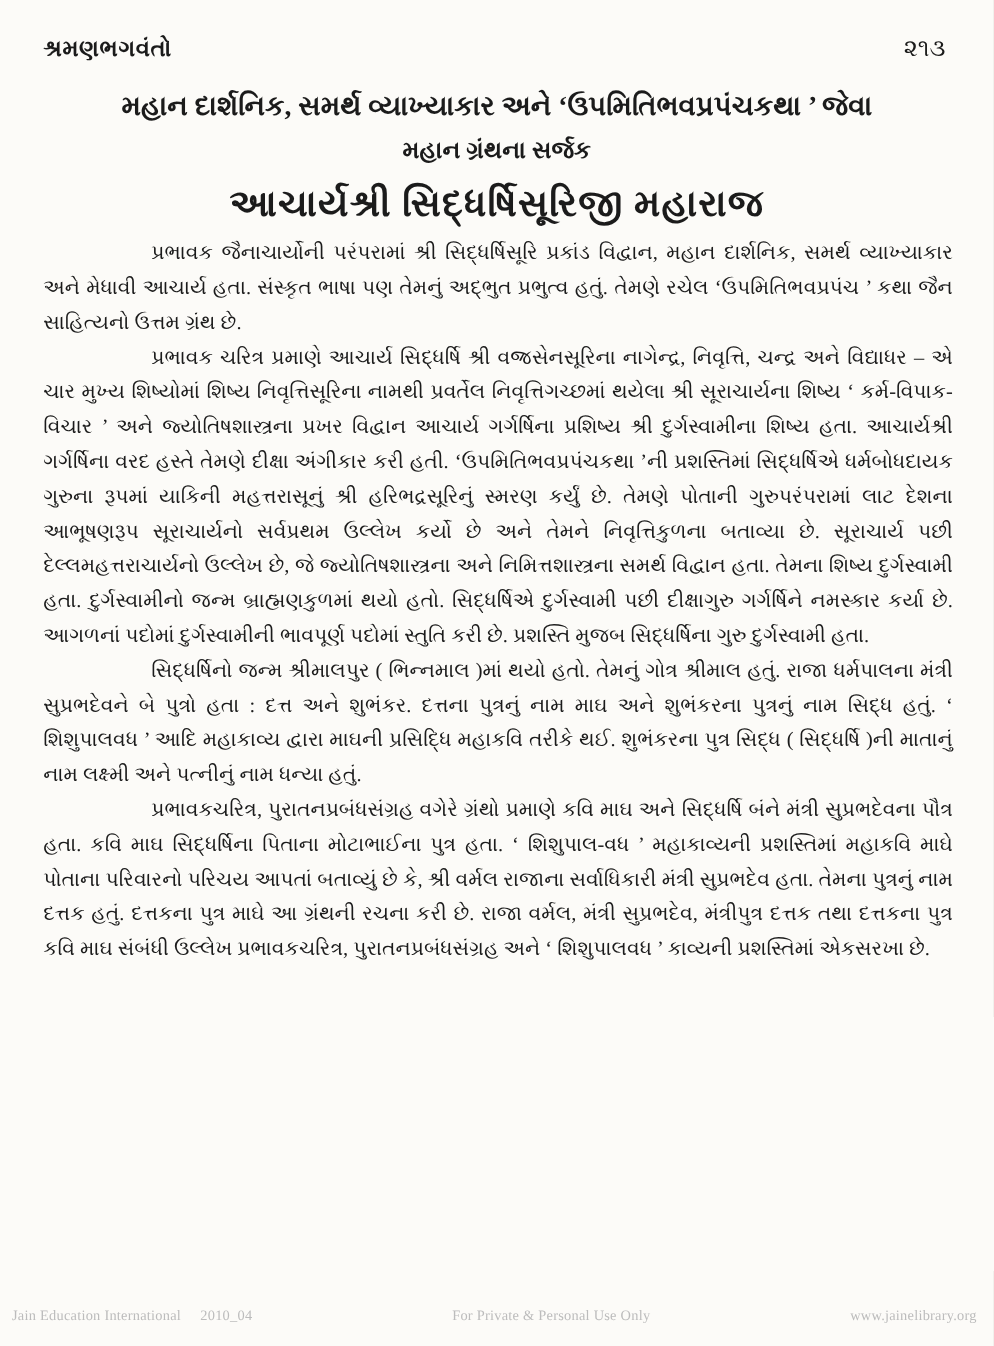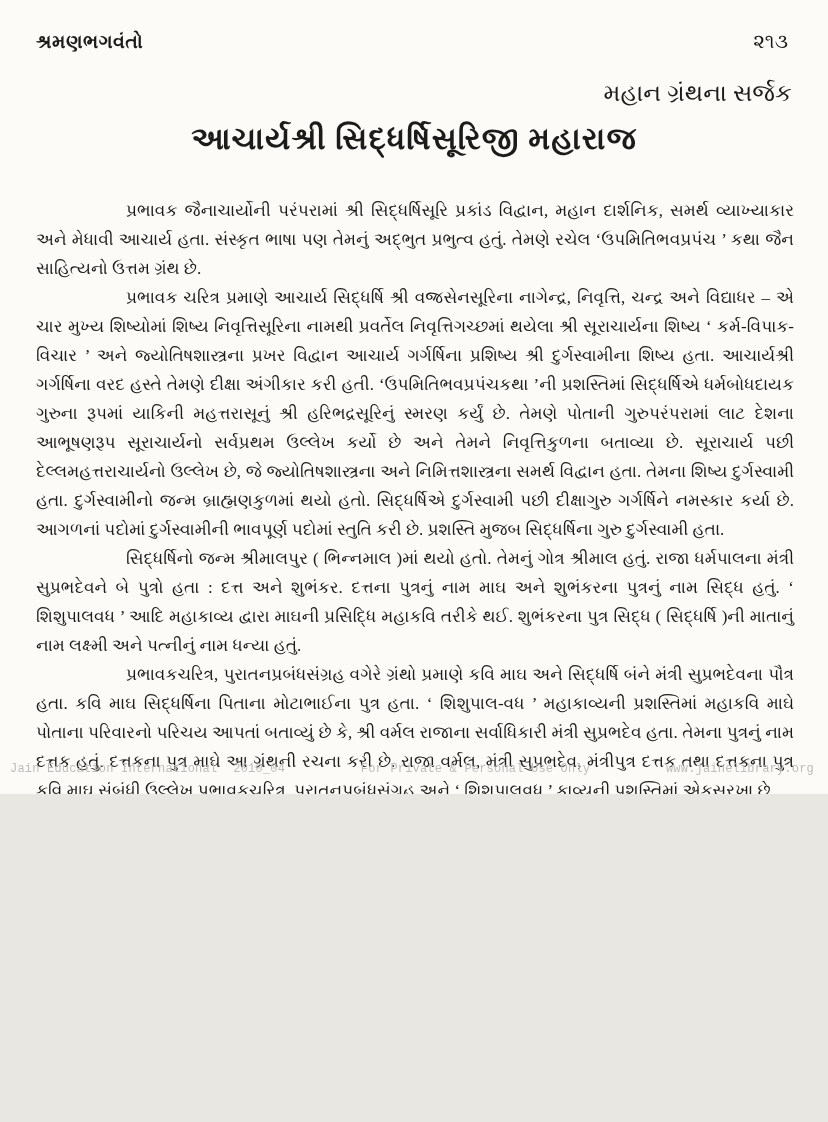--- a/index.html
+++ b/index.html
@@ -1,67 +1,68 @@
 <!DOCTYPE html>
 <html lang="gu"><head>
 <meta charset="utf-8">
 <style>
   html,body{margin:0;padding:0;background:#e9e7e2;}
   .page{
     position:relative;
-    width:828px;height:794px;
+    width:828px;height:1122px;
     margin:0 auto;
     background:#fcfbf8;
     color:#1b1b1b;
     font-family:"Liberation Serif","DejaVu Serif",serif;
     overflow:hidden;
     box-sizing:border-box;
   }
   
   .header-row{
     position:absolute;top:30px;left:36px;right:40px;
     display:flex;justify-content:space-between;align-items:baseline;
   }
   .running-head{font-size:19px;font-weight:600;letter-spacing:.5px;}
   .page-number{font-size:20px;font-weight:400;}
   
   .heading-block{
     position:absolute;top:72px;left:36px;right:36px;
     text-align:center;
   }
   .heading-line1{font-size:23px;font-weight:600;line-height:1.5;}
-  .heading-line2{font-size:24px;font-weight:400;margin-top:8px;text-align:right;}
+  .heading-line2{font-size:20px;font-weight:700;margin-top:8px;}
   .main-title{font-size:31px;font-weight:700;margin-top:14px;letter-spacing:1px;}
   
   .body-text{
     position:absolute;top:196px;left:36px;right:34px;
     font-size:17px;line-height:29px;
     text-align:justify;
   }
   .para{margin:0;text-indent:90px;}
   
   .footer-row{
     position:absolute;left:10px;right:14px;bottom:18px;
     display:flex;justify-content:space-between;align-items:baseline;
-    font-family:Liberation Mono, monospace;
+    font-family:Liberation Serif, serif;
     font-size:12px;color:#bcbcbc;letter-spacing:.2px;
   }
   .footer-left{display:flex;gap:16px;}
 </style>
 </head>
 <body>
 
 <div class="page">
 
   <div class="header-row">
     <span class="running-head">શ્રમણભગવંતો</span>
     <span class="page-number">૨૧૩</span>
   </div>
 
   <div class="heading-block">
+    <div class="heading-line1">મહાન દાર્શનિક, સમર્થ વ્યાખ્યાકાર અને ‘ઉપમિતિભવપ્રપંચકથા ’ જેવા</div>
     <div class="heading-line2">મહાન ગ્રંથના સર્જક</div>
     <div class="main-title">આચાર્યશ્રી સિદ્ધર્ષિસૂરિજી મહારાજ</div>
   </div>
 
   <div class="body-text">
     <p class="para">પ્રભાવક જૈનાચાર્યોની પરંપરામાં શ્રી સિદ્ધર્ષિસૂરિ પ્રકાંડ વિદ્વાન, મહાન દાર્શનિક, સમર્થ વ્યાખ્યાકાર અને મેધાવી આચાર્ય હતા. સંસ્કૃત ભાષા પણ તેમનું અદ્ભુત પ્રભુત્વ હતું. તેમણે રચેલ ‘ઉપમિતિભવપ્રપંચ ’ કથા જૈન સાહિત્યનો ઉત્તમ ગ્રંથ છે.</p>
     <p class="para">પ્રભાવક ચરિત્ર પ્રમાણે આચાર્ય સિદ્ધર્ષિ શ્રી વજ્રસેનસૂરિના નાગેન્દ્ર, નિવૃત્તિ, ચન્દ્ર અને વિદ્યાધર – એ ચાર મુખ્ય શિષ્યોમાં શિષ્ય નિવૃત્તિસૂરિના નામથી પ્રવર્તેલ નિવૃત્તિગચ્છમાં થયેલા શ્રી સૂરાચાર્યના શિષ્ય ‘ કર્મ-વિપાક-વિચાર ’ અને જ્યોતિષશાસ્ત્રના પ્રખર વિદ્વાન આચાર્ય ગર્ગર્ષિના પ્રશિષ્ય શ્રી દુર્ગસ્વામીના શિષ્ય હતા. આચાર્યશ્રી ગર્ગર્ષિના વરદ હસ્તે તેમણે દીક્ષા અંગીકાર કરી હતી. ‘ઉપમિતિભવપ્રપંચકથા ’ની પ્રશસ્તિમાં સિદ્ધર્ષિએ ધર્મબોધદાયક ગુરુના રૂપમાં યાકિની મહત્તરાસૂનું શ્રી હરિભદ્રસૂરિનું સ્મરણ કર્યું છે. તેમણે પોતાની ગુરુપરંપરામાં લાટ દેશના આભૂષણરૂપ સૂરાચાર્યનો સર્વપ્રથમ ઉલ્લેખ કર્યો છે અને તેમને નિવૃત્તિકુળના બતાવ્યા છે. સૂરાચાર્ય પછી દેલ્લમહત્તરાચાર્યનો ઉલ્લેખ છે, જે જ્યોતિષશાસ્ત્રના અને નિમિત્તશાસ્ત્રના સમર્થ વિદ્વાન હતા. તેમના શિષ્ય દુર્ગસ્વામી હતા. દુર્ગસ્વામીનો જન્મ બ્રાહ્મણકુળમાં થયો હતો. સિદ્ધર્ષિએ દુર્ગસ્વામી પછી દીક્ષાગુરુ ગર્ગર્ષિને નમસ્કાર કર્યા છે. આગળનાં પદોમાં દુર્ગસ્વામીની ભાવપૂર્ણ પદોમાં સ્તુતિ કરી છે. પ્રશસ્તિ મુજબ સિદ્ધર્ષિના ગુરુ દુર્ગસ્વામી હતા.</p>
     <p class="para">સિદ્ધર્ષિનો જન્મ શ્રીમાલપુર ( ભિન્નમાલ )માં થયો હતો. તેમનું ગોત્ર શ્રીમાલ હતું. રાજા ધર્મપાલના મંત્રી સુપ્રભદેવને બે પુત્રો હતા : દત્ત અને શુભંકર. દત્તના પુત્રનું નામ માઘ અને શુભંકરના પુત્રનું નામ સિદ્ધ હતું. ‘ શિશુપાલવધ ’ આદિ મહાકાવ્ય દ્વારા માઘની પ્રસિદ્ધિ મહાકવિ તરીકે થઈ. શુભંકરના પુત્ર સિદ્ધ ( સિદ્ધર્ષિ )ની માતાનું નામ લક્ષ્મી અને પત્નીનું નામ ધન્યા હતું.</p>
     <p class="para">પ્રભાવકચરિત્ર, પુરાતનપ્રબંધસંગ્રહ વગેરે ગ્રંથો પ્રમાણે કવિ માઘ અને સિદ્ધર્ષિ બંને મંત્રી સુપ્રભદેવના પૌત્ર હતા. કવિ માઘ સિદ્ધર્ષિના પિતાના મોટાભાઈના પુત્ર હતા. ‘ શિશુપાલ-વધ ’ મહાકાવ્યની પ્રશસ્તિમાં મહાકવિ માઘે પોતાના પરિવારનો પરિચય આપતાં બતાવ્યું છે કે, શ્રી વર્મલ રાજાના સર્વાધિકારી મંત્રી સુપ્રભદેવ હતા. તેમના પુત્રનું નામ દત્તક હતું. દત્તકના પુત્ર માઘે આ ગ્રંથની રચના કરી છે. રાજા વર્મલ, મંત્રી સુપ્રભદેવ, મંત્રીપુત્ર દત્તક તથા દત્તકના પુત્ર કવિ માઘ સંબંધી ઉલ્લેખ પ્રભાવકચરિત્ર, પુરાતનપ્રબંધસંગ્રહ અને ‘ શિશુપાલવધ ’ કાવ્યની પ્રશસ્તિમાં એકસરખા છે.</p>
   </div>

